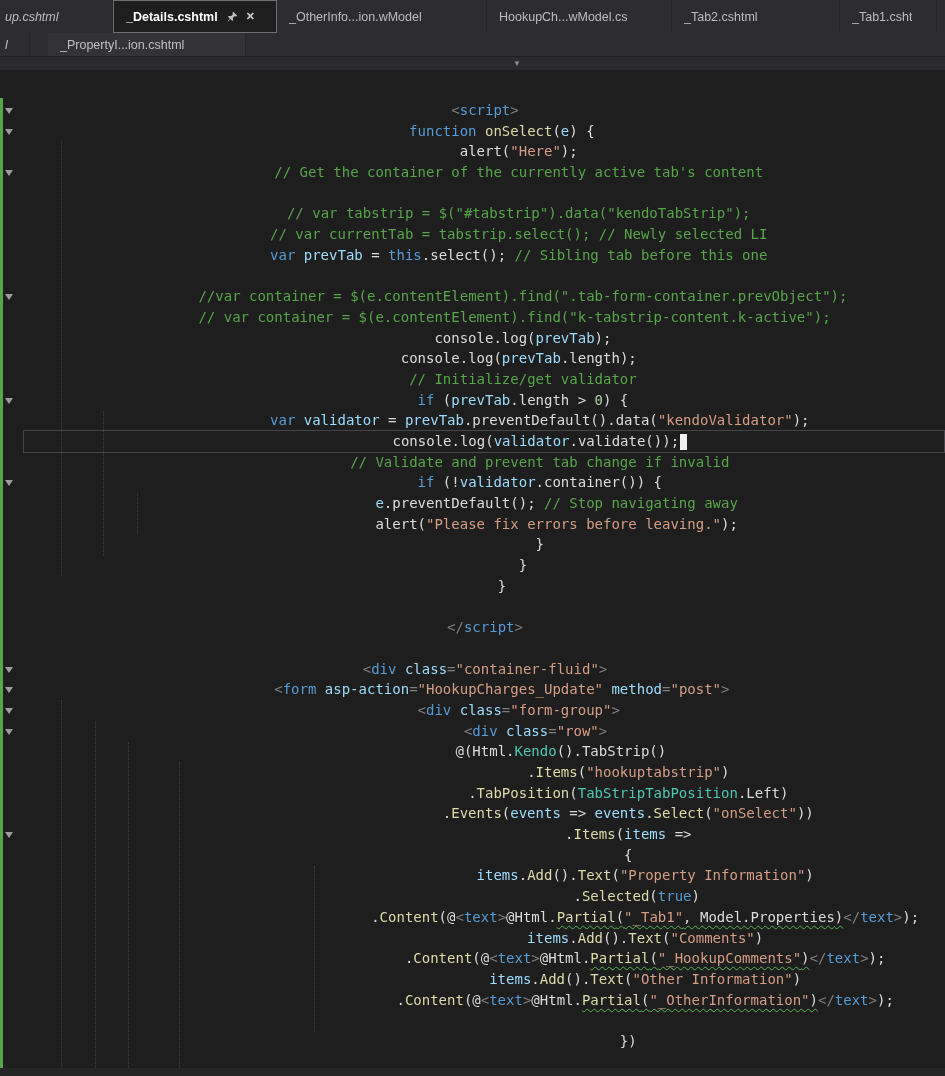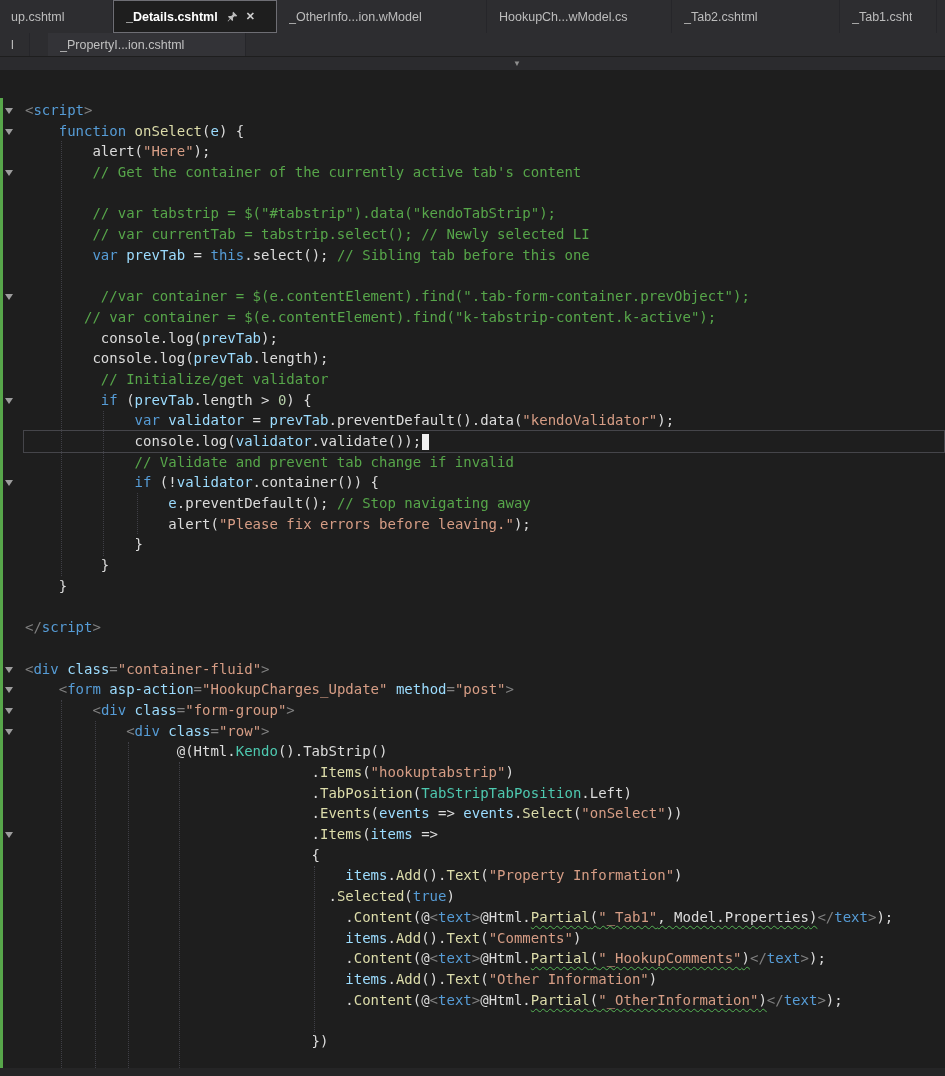--- a/index.html
+++ b/index.html
@@ -14,40 +14,40 @@
   html,body{width:945px;height:1076px;overflow:hidden;background:var(--bg);}
   body{font-family:"Liberation Sans",sans-serif;}
 
   
   .tabrow{display:flex;background:var(--tabbar);align-items:stretch;}
   .tabrow.r1{height:33px;}
   .tabrow.r2{height:23px;}
   .tab{display:flex;align-items:center;padding:0 10px 0 12px;color:var(--tabfg);
        font-size:12.5px;border-right:1px solid var(--tabsep);overflow:hidden;
        white-space:nowrap;flex:0 0 auto;cursor:default;}
-  .tab:first-child{padding-left:11px;}
+  .tab:first-child{padding-left:5px;font-style:italic;}
   .tab .tab-label{overflow:hidden;white-space:nowrap;}
   .tab.active{background:var(--bg);color:var(--tabactivefg);font-weight:bold;
        border:1px solid var(--tabactiveborder);}
   .tab.r2{background:var(--row2tab);height:23px;color:#c0c0c0;}
   .tab.r2.stub{background:transparent;border-right:1px solid var(--tabsep);}
   .pin{display:inline-flex;margin-left:9px;opacity:.9;}
   .close{margin-left:8px;font-size:11px;color:#cfcfcf;line-height:1;}
 
   
   .topstrip{height:14px;background:var(--strip);border-top:1px solid #1e1e1e;position:relative;}
   .topstrip .chev{position:absolute;left:513px;top:2px;font-size:8px;color:var(--chevron);}
 
   
   #editor{position:relative;height:1006px;background:var(--bg);overflow:hidden;}
   #change-bar{position:absolute;left:0;top:28px;width:3px;height:970px;background:var(--changebar);}
   .iguide{position:absolute;width:0;border-left:1px dotted var(--guide);pointer-events:none;}
   #code-lines{position:absolute;left:0;top:30px;right:0;}
   .line{position:relative;height:20.7px;line-height:20.7px;padding-left:25px;white-space:pre;
-        font-family:"DejaVu Sans Mono","Liberation Mono",monospace;font-size:14px;color:var(--fg);}
+        font-family:"DejaVu Sans Mono","Liberation Mono",monospace;font-size:14px;color:var(--fg);text-align:center;}
   .line.current::after{content:"";position:absolute;left:23px;right:0;top:-1px;bottom:-1px;
         border:1px solid var(--curline);pointer-events:none;}
   .fold{position:absolute;left:5px;top:8px;width:0;height:0;
         border-left:4px solid transparent;border-right:4px solid transparent;
         border-top:6px solid var(--fold);}
   .pun{color:var(--fg);} .kw{color:var(--kw);} .str{color:var(--str);}
   .com{color:var(--com);} .num{color:var(--num);} .meth{color:var(--meth);}
   .cls{color:var(--cls);} .prm{color:var(--prm);} .tag{color:var(--kw);}
   .delim{color:var(--delim);} .attr{color:var(--attr);}
   .attrb{color:var(--attr);font-weight:normal;}

